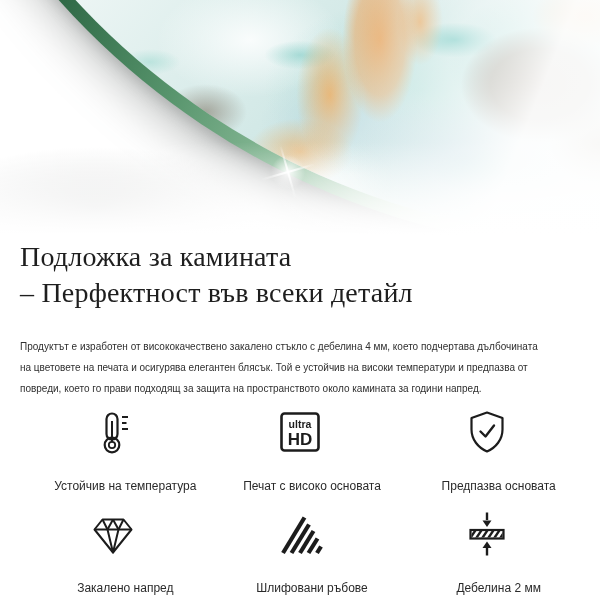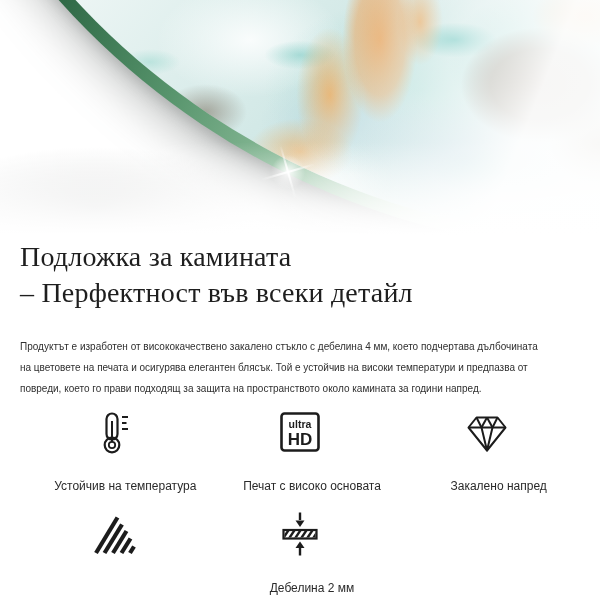--- a/index.html
+++ b/index.html
@@ -136,40 +136,48 @@
 
       <div class="feature">
         <svg class="ic" viewBox="0 0 48 48">
           <rect x="5.5" y="5.5" width="37" height="37" rx="3" fill="none" stroke="#1c1c1c" stroke-width="2.6"></rect>
           <text x="24" y="19.5" text-anchor="middle" font-size="10.5" font-weight="bold" fill="#1c1c1c">ultra</text>
           <text x="24" y="37" text-anchor="middle" font-size="17" font-weight="bold" fill="#1c1c1c">HD</text>
         </svg>
         <div class="lbl">Печат с високо основата</div>
       </div>
 
+      <div class="feature">
+        <svg class="ic" viewBox="0 0 48 48" fill="none" stroke="#1c1c1c">
+          <path d="M24 4.5 L39.5 10 V21.5 C39.5 31.5 33 39.5 24 43.5 C15 39.5 8.5 31.5 8.5 21.5 V10 Z" stroke-width="2.2" stroke-linejoin="round"></path>
+          <path d="M17.5 23.5 L22.5 28.5 L31 17.5" stroke-width="2.4" stroke-linecap="round" stroke-linejoin="round"></path>
+        </svg>
+        <div class="lbl">Предпазва основата</div>
+      </div>
 
       <div class="feature">
         <svg class="ic" viewBox="0 0 48 48" fill="none" stroke="#1c1c1c" stroke-width="2" stroke-linejoin="round">
           <path d="M13.5 9.5 H34.5 L42.5 19.5 L24 42.5 L5.5 19.5 Z"></path>
           <path d="M5.5 19.5 H42.5"></path>
           <path d="M13.5 9.5 L18.5 19.5 L24 42.5 L29.5 19.5 L34.5 9.5"></path>
           <path d="M24 9.5 L18.5 19.5"></path>
           <path d="M24 9.5 L29.5 19.5"></path>
         </svg>
         <div class="lbl">Закалено напред</div>
       </div>
 
       <div class="feature">
         <svg class="ic" viewBox="0 0 48 48" stroke="#1c1c1c" stroke-width="4.2">
           <line x1="7" y1="43" x2="28.5" y2="7.5"></line>
           <line x1="15.5" y1="43" x2="33" y2="14.5"></line>
           <line x1="24" y1="43" x2="37.5" y2="21"></line>
           <line x1="32.5" y1="43" x2="41.5" y2="28.5"></line>
           <line x1="41" y1="43" x2="45" y2="36.5"></line>
         </svg>
+        <div class="lbl">Шлифовани ръбове</div>
       </div>
 
       <div class="feature">
         <svg class="ic" viewBox="0 0 48 48">
           <line x1="24" y1="2.5" x2="24" y2="10" stroke="#1c1c1c" stroke-width="2.4"></line>
           <polygon points="24,17 19.5,10.5 28.5,10.5" fill="#1c1c1c"></polygon>
           <defs>
             <clipPath id="barclip">
                 <rect x="8.5" y="21" width="31" height="6.5"></rect>
               </clipPath>

